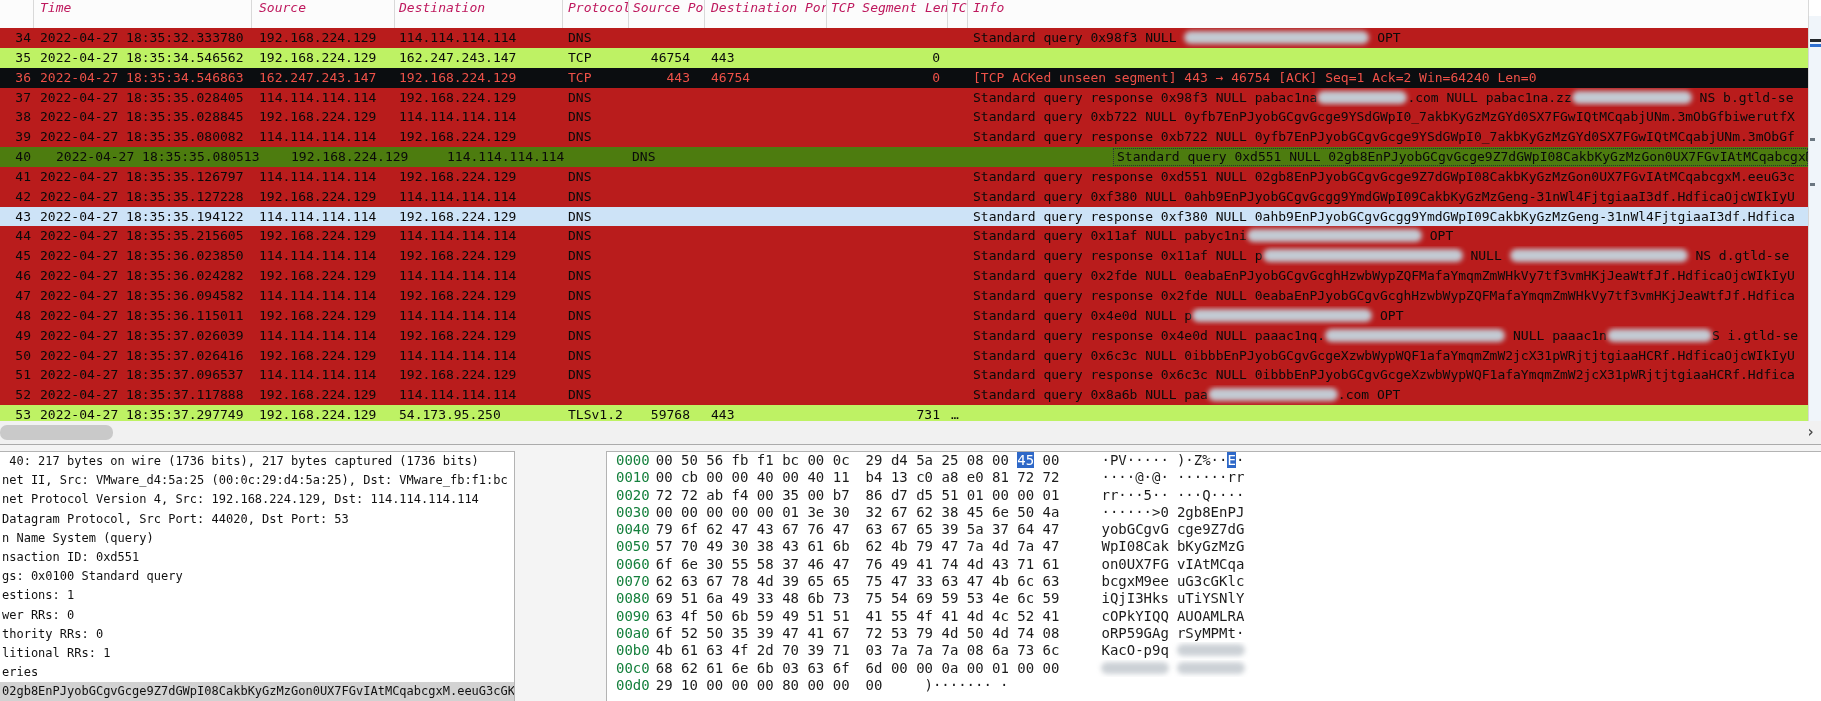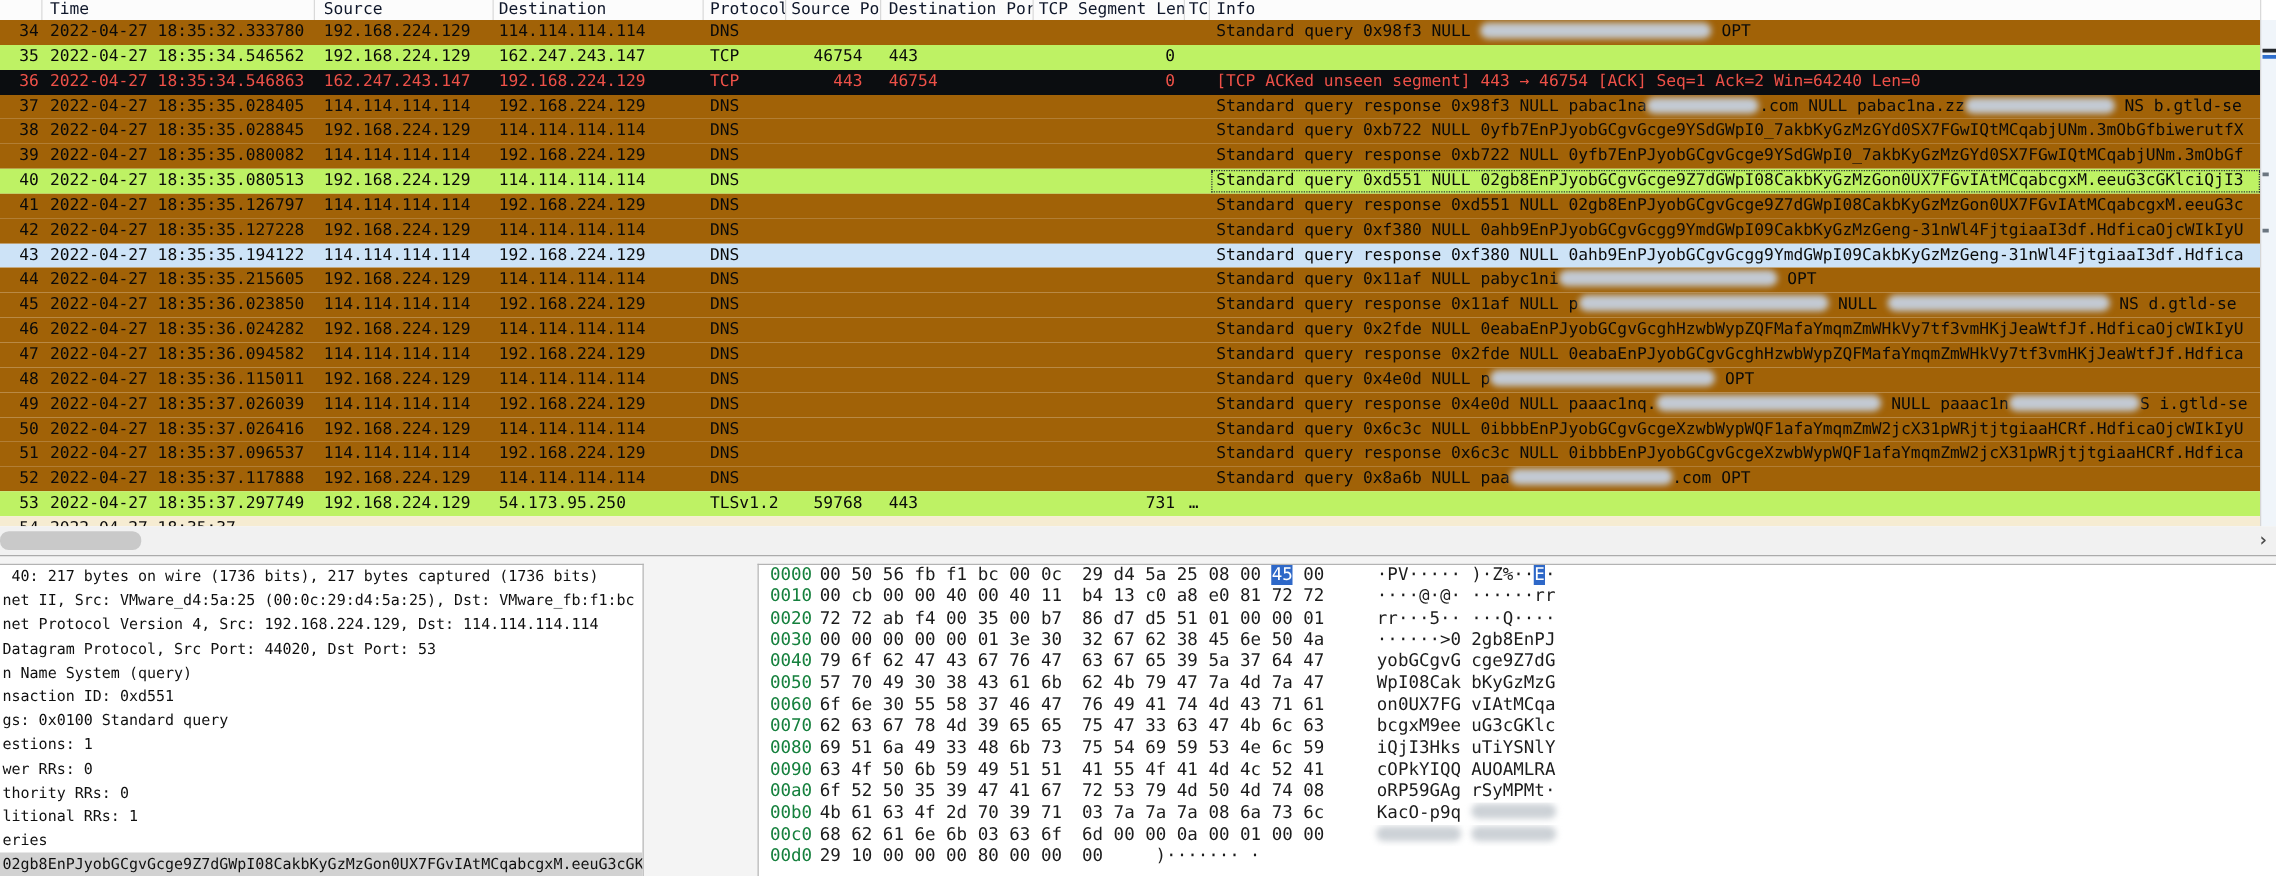--- a/index.html
+++ b/index.html
@@ -2,38 +2,38 @@
 <html><head>
 <meta charset="utf-8">
 <style>
   html,body{margin:0;padding:0;background:#ffffff;}
   body{width:1821px;height:701px;overflow:hidden;font-family:"DejaVu Sans Mono","Liberation Mono",monospace;}
   .app{position:relative;width:1821px;height:701px;background:#ffffff;}
 
   
   .plist{position:absolute;left:0;top:0;width:1821px;height:421px;background:#ffffff;}
   .grid{display:grid;grid-template-columns:34px 218px 143px 168px 66px 76px 122px 121px 20px 1fr;}
-  .phead{height:16px;line-height:16px;font-size:13px;background:#fcfcfc;color:#0f172a;width:1809px;}
+  .phead{height:28px;line-height:16px;font-size:13px;background:#fcfcfc;color:#be185d;width:1809px;font-style:italic;}
   .phead .hcell{border-right:1px solid #d9d9d9;white-space:pre;overflow:hidden;}
   .prow{height:19.85px;line-height:19.85px;font-size:13px;white-space:pre;width:1809px;color:#0a0a0a;}
   .prow>div{overflow:hidden;white-space:pre;}
   .c0{text-align:right;padding-right:3px;}
   .c1,.hc1{padding-left:6px;}
   .c2,.hc2{padding-left:7px;}
   .c3,.hc3{padding-left:4px;}
   .c4,.hc4{padding-left:5px;}
   .c5{text-align:right;padding-right:15px;}
   .hc5{padding-left:4px;}
   .c6,.hc6{padding-left:6px;}
   .c7{text-align:right;padding-right:8px;}
   .hc7{padding-left:4px;text-align:right;}
   .c8,.hc8{padding-left:3px;}
   .c9,.hc9{padding-left:5px;}
-  .dns{background:#a16207;}
-  .dnssel{background:#bef264;}
+  .dns{background:#b91c1c;}
+  .dnssel{background:#4d7c0f;gap:16px;}
   .dnssel2{background:#cde3f7;}
   .tcp{background:#bef264;}
   .bad{background:#0b0d10;color:#ee5148;}
   .focusrow .c9{outline:1px dotted #2d3138;outline-offset:-2px;}
   .arp{background:#f6ecd2;}
   .partial{height:8px;overflow:hidden;}
   .blur{display:inline-block;height:13px;border-radius:7px;background:#c3cad3;filter:blur(2.5px);vertical-align:-2px;}
 
   
   .vscroll{position:absolute;right:0;top:16px;width:12px;height:405px;background:#f0f5fa;border-left:1px solid #d6d6d6;}

